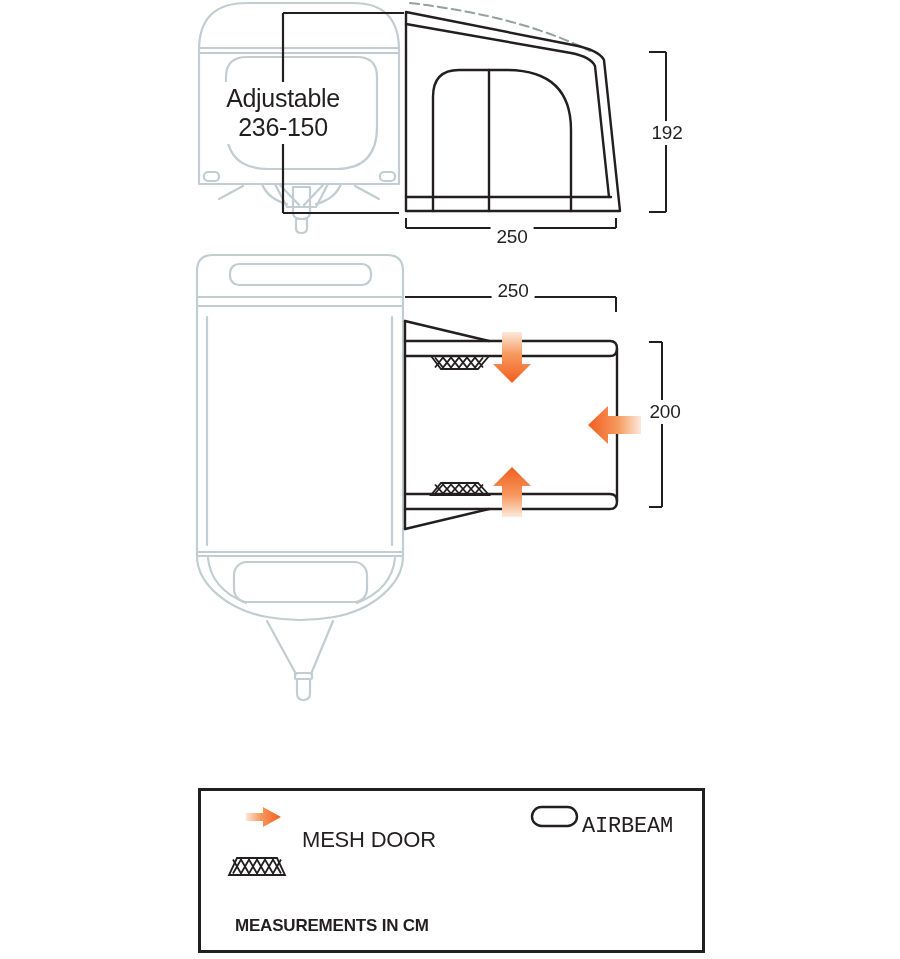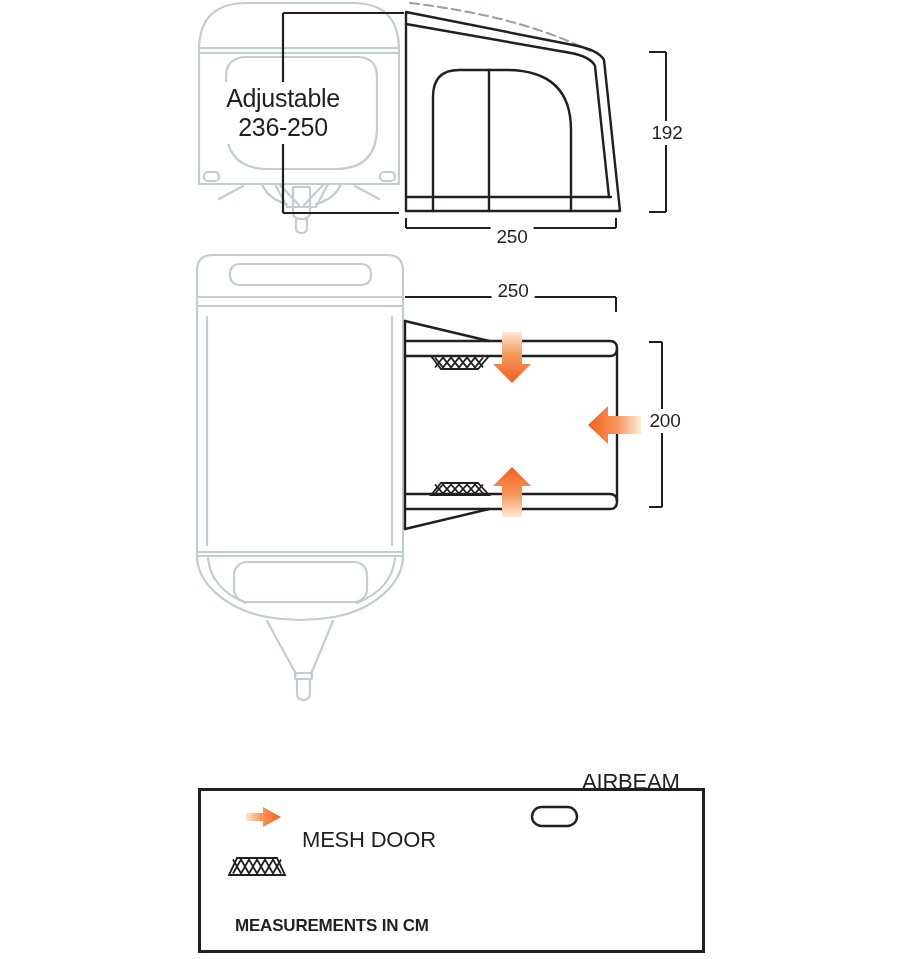--- a/index.html
+++ b/index.html
@@ -139,30 +139,30 @@
     <rect x="532" y="807" width="45" height="19" rx="9.5" fill="#ffffff" stroke="#231f20" stroke-width="2.4"></rect>
     <g stroke="#231f20" stroke-width="1.8" fill="none">
       <path d="M229,875 L285,875 L277,858 L237,858 Z"></path>
       <polyline points="233,873.5 241,859.5 249,873.5 257,859.5 265,873.5 273,859.5 281,873.5"></polyline>
       <polyline points="233,859.5 241,873.5 249,859.5 257,873.5 265,859.5 273,873.5 281,859.5"></polyline>
     </g>
   </svg>
 
   <div class="lbl adj" style="left:283px;top:82px;text-align:center;">
     <div>Adjustable</div>
-    <div>236-250</div>
+    <div>236-150</div>
   </div>
 
   <div class="lbl dim" style="left:512px;top:225px;">250</div>
 
   <div class="lbl dim" style="left:667px;top:121px;">192</div>
 
   <div class="lbl dim" style="left:513px;top:279px;">250</div>
 
-  <div class="lbl dim" style="left:665px;top:409px;">200</div>
+  <div class="lbl dim" style="left:665px;top:400px;">200</div>
 
   <div class="legend-box"></div>
 
-  <div class="lbl leg-txt leg-main" style="left:582px;top:771px;">AIRBEAM</div>
+  <div class="lbl leg-txt leg-main" style="left:582px;top:816px;font-family:Liberation Mono, monospace;">AIRBEAM</div>
   <div class="lbl leg-txt leg-main" style="left:302px;top:829px;">MESH DOOR</div>
   <div class="lbl leg-txt leg-note" style="left:235px;top:917px;font-weight:bold;">MEASUREMENTS IN CM</div>
 
 </div>
 
 </body></html>

